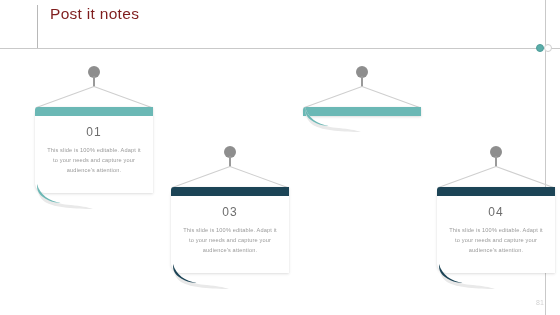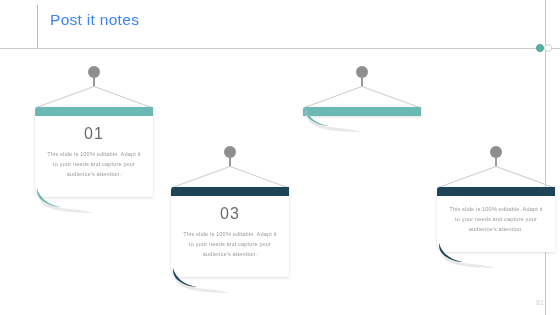--- a/index.html
+++ b/index.html
@@ -28,23 +28,23 @@
     left: 37px;
     top: 5px;
     width: 1px;
     height: 44px;
     background: #b8b8b8;
   }
 
   .page-title {
     position: absolute;
     left: 50px;
-    top: 11px;
+    top: 5px;
     font-size: 15.5px;
-    color: #3b82f6;
+    color: #7f1d1d;
     font-weight: 400;
     letter-spacing: 0.3px;
     white-space: nowrap;
   }
 
   .header-divider {
     position: absolute;
     left: 0;
     top: 48px;
     width: 560px;
@@ -152,21 +152,21 @@
     width: 118px;
     border-top-left-radius: 3px;
   }
 
   .note-content {
     padding: 9px 10px 18px 10px;
     text-align: center;
   }
 
   .note-number {
-    font-size: 16px;
+    font-size: 12px;
     color: #6d6d6d;
     letter-spacing: 1px;
     margin-bottom: 7px;
   }
 
   .note-text {
     font-size: 5.6px;
     line-height: 1.75;
     color: #9a9a9a;
     letter-spacing: 0.15px;
@@ -259,20 +259,21 @@
   </div>
 
   <div class="note note-04 theme-navy">
     <div class="pin"></div>
     <div class="pin-stem"></div>
     <div class="string left"></div>
     <div class="string right"></div>
     <div class="note-body">
       <div class="note-bar"></div>
       <div class="note-content">
+        <div class="note-number">04</div>
         <div class="note-text">This slide is 100% editable. Adapt it to your needs and capture your audience's attention.</div>
       </div>
       <svg class="curl" viewBox="0 0 56 26">
         <path d="M0 0 C 4 14, 18 20, 34 21 C 44 22, 50 23, 56 25 C 40 25, 18 24, 8 18 C 2 14, 0 7, 0 0 Z" fill="#e9e9e9"></path>
         <path d="M0 0 C 3 11, 12 17, 24 19 C 16 19, 6 15, 2 9 C 0 6, 0 3, 0 0 Z" fill="#1c4456"></path>
       </svg>
     </div>
   </div>
 
   <div class="page-number">81</div>

